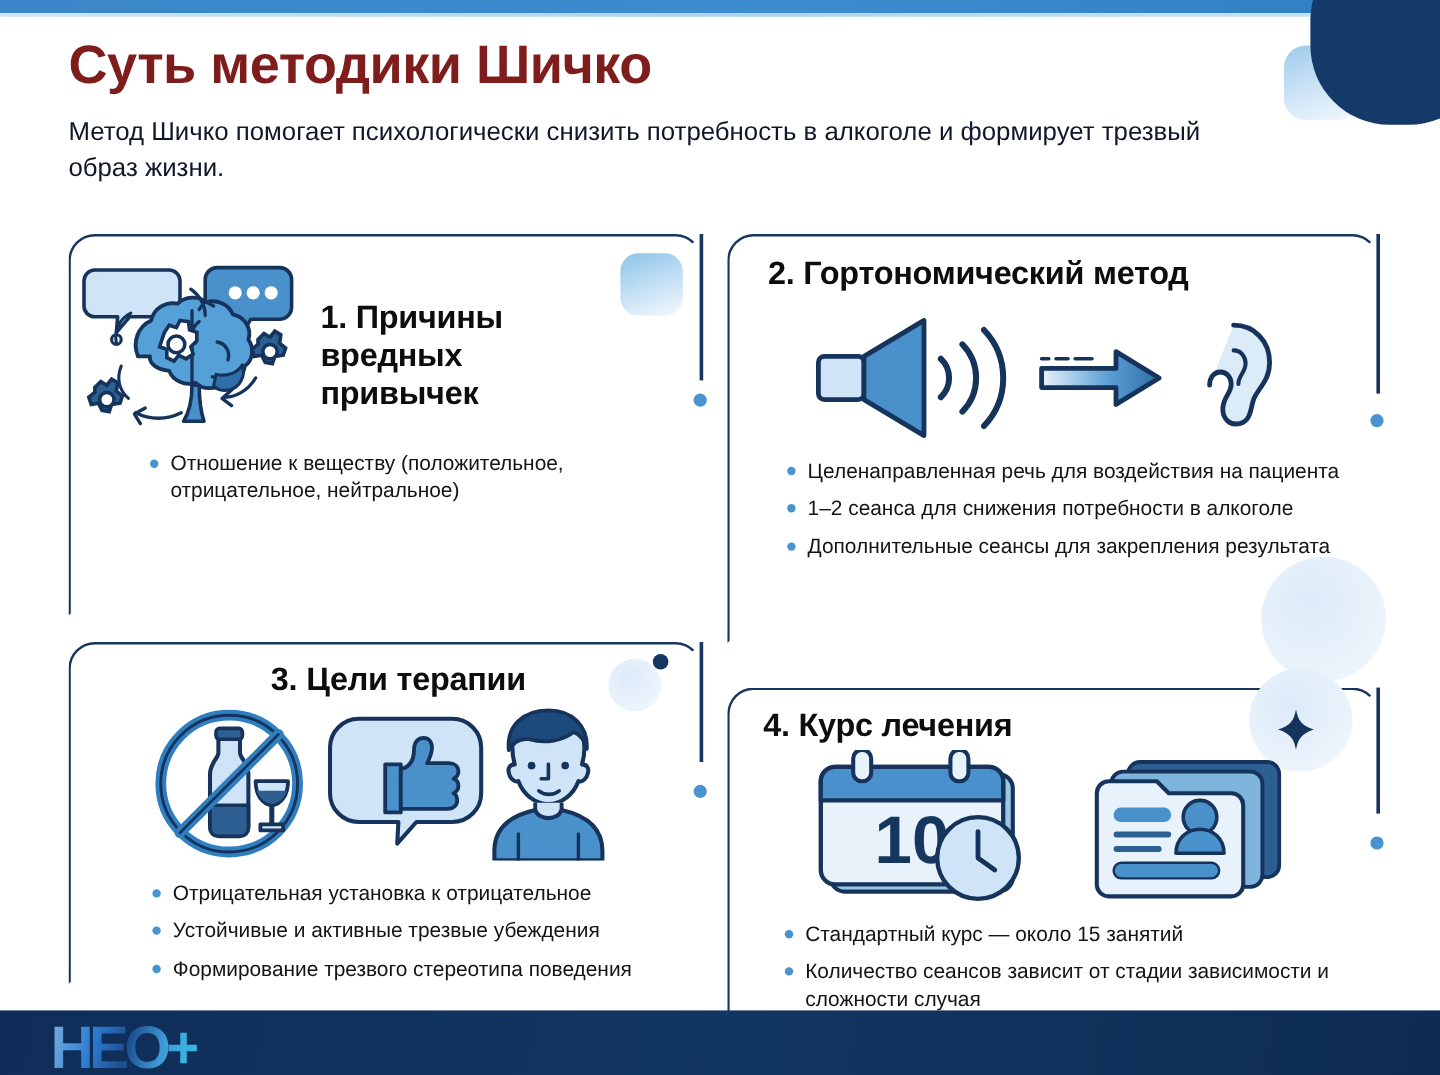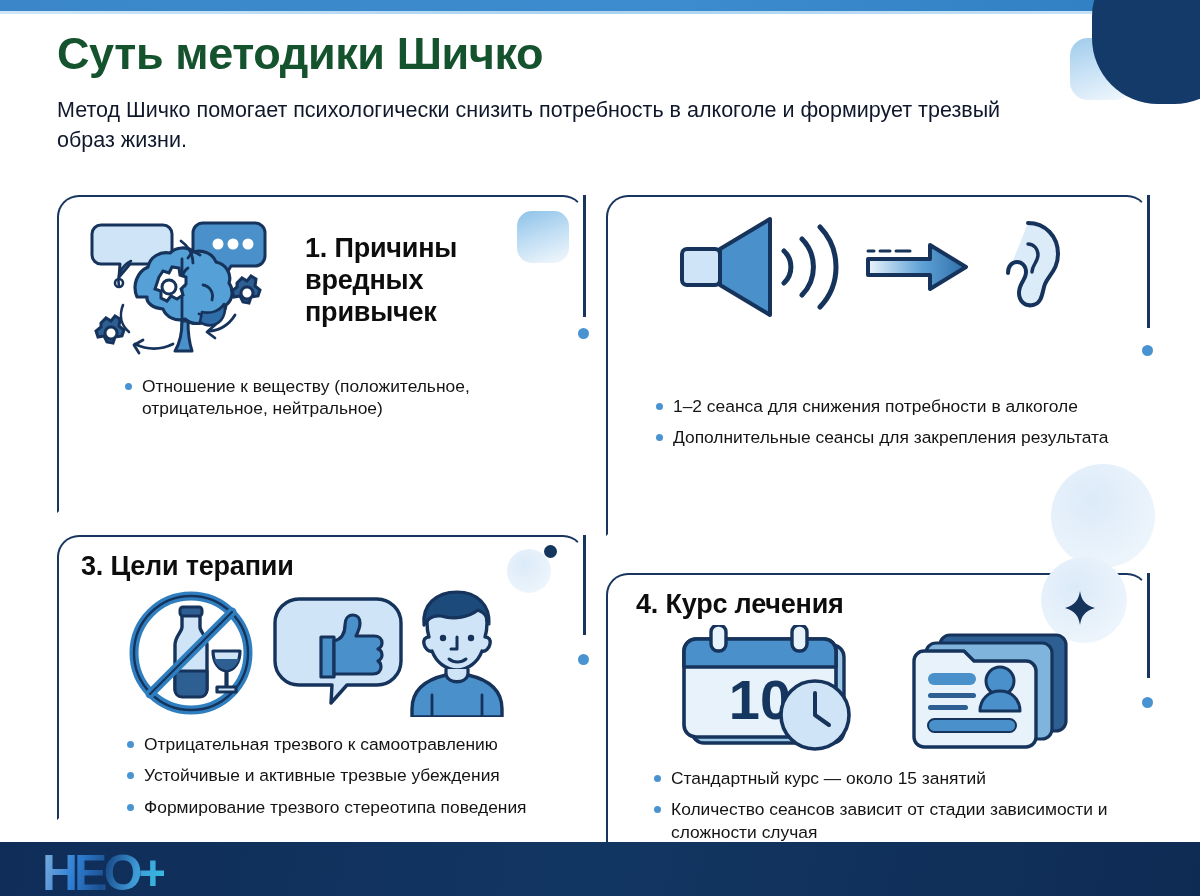--- a/index.html
+++ b/index.html
@@ -50,21 +50,21 @@
     border-radius: 18px;
     background: linear-gradient(160deg, #9ecbeb 0%, #c9e2f6 48%, #f2f8fd 100%);
     z-index: 2;
   }
 
   
   .header { position: absolute; top: 30px; left: 57px; width: 1010px; z-index: 5; }
   .page-title {
     font-size: 45px;
     font-weight: 700;
-    color: #14532d;
+    color: #7f1d1d;
     letter-spacing: -0.4px;
     line-height: 1.08;
   }
   .page-subtitle {
     margin-top: 16px;
     font-size: 21.5px;
     color: #0f172a;
     line-height: 1.42;
     max-width: 960px;
   }
@@ -113,26 +113,26 @@
 
   .card-title {
     font-size: 27px;
     font-weight: 700;
     color: #0d0d0d;
     line-height: 1.18;
     letter-spacing: -0.2px;
   }
 
   
-  .c1-top { display: flex; align-items: flex-start; padding: 14px 20px 0 26px; gap: 16px; }
+  .c1-top { display: flex; align-items: center; padding: 14px 20px 0 4px; }
   .c1-art { width: 196px; flex: 0 0 196px; }
   .c1-title { padding-top: 22px; padding-left: 8px; max-width: 250px; }
 
   .c2-title { padding: 16px 0 0 32px; }
-  .c3-title { padding: 14px 0 0 22px; }
+  .c3-title { padding: 14px 0 0 22px; text-align: center; }
   .c4-title { padding: 14px 0 0 28px; }
 
   .bullets { list-style: none; padding: 0 20px 0 22px; margin: 0; }
   .bullets li {
     position: relative;
     padding-left: 19px;
     font-size: 17.4px;
     color: #141414;
     line-height: 1.28;
     margin-bottom: 9px;
@@ -263,20 +263,21 @@
       </ul>
     </div>
   </div>
 
   <div class="card card-2">
     <div class="right-stub"></div>
     <div class="break-dot"></div>
     <div class="deco deco-circle-pale" style="right:-8px; bottom:-34px; width:104px; height:104px;"></div>
 
     <div class="card-body">
+      <div class="card-title c2-title">2. Гортономический метод</div>
 
       <div class="art-row" style="margin-top:14px;">
         <svg width="420" height="108" viewBox="0 0 420 108">
 
           <rect x="14" y="38" width="38" height="36" rx="5" fill="#cfe4f6" stroke="#16335c" stroke-width="4"></rect>
           <path d="M52 38L102 8v96L52 74z" fill="#4a90cb" stroke="#16335c" stroke-width="4" stroke-linejoin="round"></path>
 
           <path d="M116 40a22 22 0 0 1 0 32" fill="none" stroke="#16335c" stroke-width="5" stroke-linecap="round"></path>
           <path d="M134 28a40 40 0 0 1 0 56" fill="none" stroke="#16335c" stroke-width="5" stroke-linecap="round"></path>
           <path d="M152 16a58 58 0 0 1 0 80" fill="none" stroke="#16335c" stroke-width="5" stroke-linecap="round"></path>
@@ -291,20 +292,21 @@
             </linearGradient>
           </defs>
           <path d="M200 48h62V34l36 22-36 22V64h-62z" fill="url(#arrGrad)" stroke="#16335c" stroke-width="4" stroke-linejoin="round"></path>
 
           <path d="M360 12c17 0 30 13 30 31 0 15-9 21-13 30-3 7-2 19-12 21-9 2-14-5-14-12 0-10 7-13 7-21 0-6-4-10-9-10s-9 4-9 11" fill="#dcebf8" stroke="#16335c" stroke-width="4" stroke-linecap="round" stroke-linejoin="round"></path>
           <path d="M360 33c6 0 10 5 10 11 0 7-6 10-6 17" fill="none" stroke="#16335c" stroke-width="3.4" stroke-linecap="round"></path>
         </svg>
       </div>
 
       <ul class="bullets c2-bullets">
+        <li>Целенаправленная речь для воздействия на пациента</li>
         <li>1–2 сеанса для снижения потребности в алкоголе</li>
         <li>Дополнительные сеансы для закрепления результата</li>
       </ul>
     </div>
   </div>
 
   <div class="card card-3">
     <div class="right-stub"></div>
     <div class="break-dot"></div>
     <div class="deco deco-circle-pale" style="right:32px; top:12px; width:44px; height:44px;"></div>
@@ -339,21 +341,21 @@
           <circle cx="350" cy="49" r="3.2" fill="#16335c"></circle>
           <path d="M336 48v12h-6" fill="none" stroke="#16335c" stroke-width="3" stroke-linecap="round" stroke-linejoin="round"></path>
           <path d="M328 70c5 4 12 4 17 0" fill="none" stroke="#16335c" stroke-width="3" stroke-linecap="round"></path>
           <path d="M325 80v10c0 6 22 6 22 0V80" fill="#cfe4f6" stroke="#16335c" stroke-width="3.2" stroke-linejoin="round"></path>
           <path d="M325 86c-22 5-34 16-34 34v8h90v-8c0-18-12-29-34-34-3 9-19 9-22 0z" fill="#4a90cb" stroke="#16335c" stroke-width="3.4" stroke-linejoin="round"></path>
           <path d="M311 106v22M361 106v22" fill="none" stroke="#16335c" stroke-width="2.8" stroke-linecap="round"></path>
         </svg>
       </div>
 
       <ul class="bullets c3-bullets">
-        <li>Отрицательная трезвого к самоотравлению</li>
+        <li>Отрицательная установка к отрицательное</li>
         <li>Устойчивые и активные трезвые убеждения</li>
         <li>Формирование трезвого стереотипа поведения</li>
       </ul>
     </div>
   </div>
 
   <div class="card card-4">
     <div class="right-stub"></div>
     <div class="break-dot"></div>
     <div class="deco deco-circle-pale" style="right:20px; top:-18px; width:86px; height:86px;"></div>

